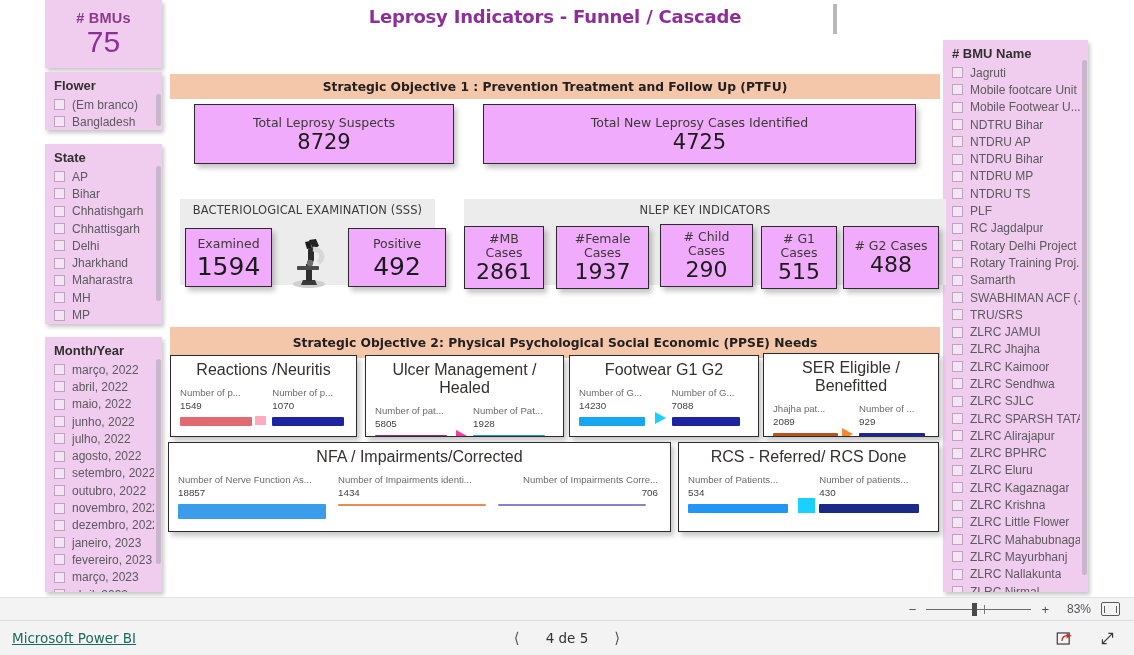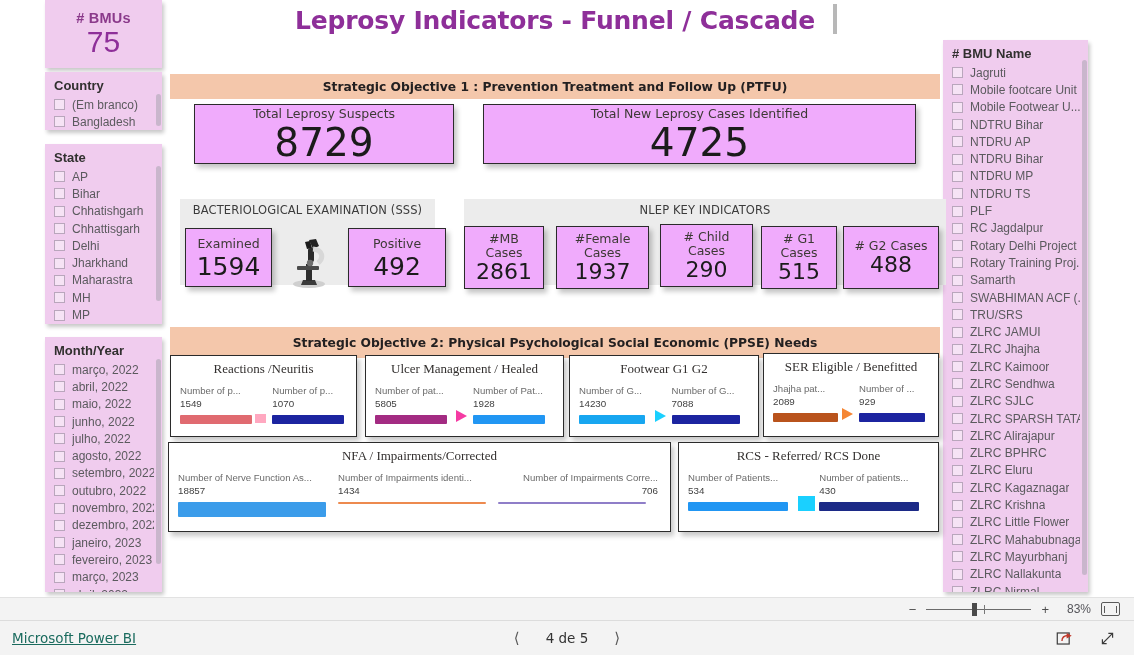--- a/index.html
+++ b/index.html
@@ -59,21 +59,21 @@
     display: flex; flex-direction: column;
     align-items: center; justify-content: center;
   }
   #bmu-card .t { font-size: 14.5px; color: #8b3a8b; font-weight: 600; letter-spacing: .2px; }
   #bmu-card .v { font-size: 30px; color: #8e2f99; font-weight: 400; line-height: 1.05; }
 
   
   #report-title {
     position: absolute; left: 170px; top: 6px; width: 770px;
     text-align: center;
-    font-size: 25px; font-weight: bold; color: #8e2f99;
+    font-size: 18px; font-weight: bold; color: #8e2f99;
     letter-spacing: -.2px;
     font-family: "DejaVu Sans", sans-serif;
   }
   #title-caret {
     position: absolute; left: 833px; top: 4px;
     width: 4px; height: 30px; background: #b8b8b8;
   }
 
   
   .banner {
@@ -93,21 +93,21 @@
     align-items: center; justify-content: center;
   }
   .kpi .label {
     font-size: 12.5px; color: #3d3935; text-align: center; line-height: 1.12;
     font-family: "DejaVu Sans", sans-serif;
   }
   .kpi .value {
     color: #1b1b1b; line-height: 1;
     font-family: "DejaVu Sans", sans-serif;
   }
-  .kpi.big .value { font-size: 39px; margin-top: 2px; }
+  .kpi.big .value { font-size: 21px; margin-top: 2px; }
   .kpi.med .value { font-size: 25px; margin-top: 3px; }
   .kpi.small .value { font-size: 22px; margin-top: 1px; }
   .kpi.clip { justify-content: flex-start; padding-top: 5px; overflow: hidden; }
 
   
   .groupbox {
     position: absolute; background: #ececec;
   }
   .group-title {
     position: absolute;
@@ -123,22 +123,22 @@
   }
 
   
   .panel {
     position: absolute; background: #fff;
     border: 1.3px solid #2b2b2b;
     box-shadow: 3px 4px 5px rgba(0,0,0,0.22);
     overflow: hidden;
   }
   .panel-title {
-    text-align: center; font-size: 13px; color: #33302f;
-    padding-top: 5px; font-family: Liberation Serif, serif;
+    text-align: center; font-size: 16px; color: #33302f;
+    padding-top: 5px; font-family: Liberation Sans, sans-serif;
   }
   .funnel-row {
     display: flex; align-items: flex-start;
     padding: 8px 9px 0 9px; gap: 0;
   }
   .funnel-col { position: relative; }
   .f-label {
     font-size: 9.6px; color: #6b6b6b; white-space: nowrap;
     overflow: hidden; text-overflow: clip;
   }
@@ -206,21 +206,21 @@
 <div id="app">
 
   <div id="canvas">
 
     <div id="bmu-card">
       <div class="t"># BMUs</div>
       <div class="v">75</div>
     </div>
 
     <div class="slicer" id="slicer-country" style="left:45px; top:72px; width:117px; height:58px;">
-      <div class="slicer-title">Country</div>
+      <div class="slicer-title">Flower</div>
       <div class="slicer-list" id="list-country">
           <div class="slicer-item">
             <span class="cbx"></span>
             <span class="slicer-label">(Em branco)</span>
           </div>
           <div class="slicer-item">
             <span class="cbx"></span>
             <span class="slicer-label">Bangladesh</span>
           </div>
         </div>

